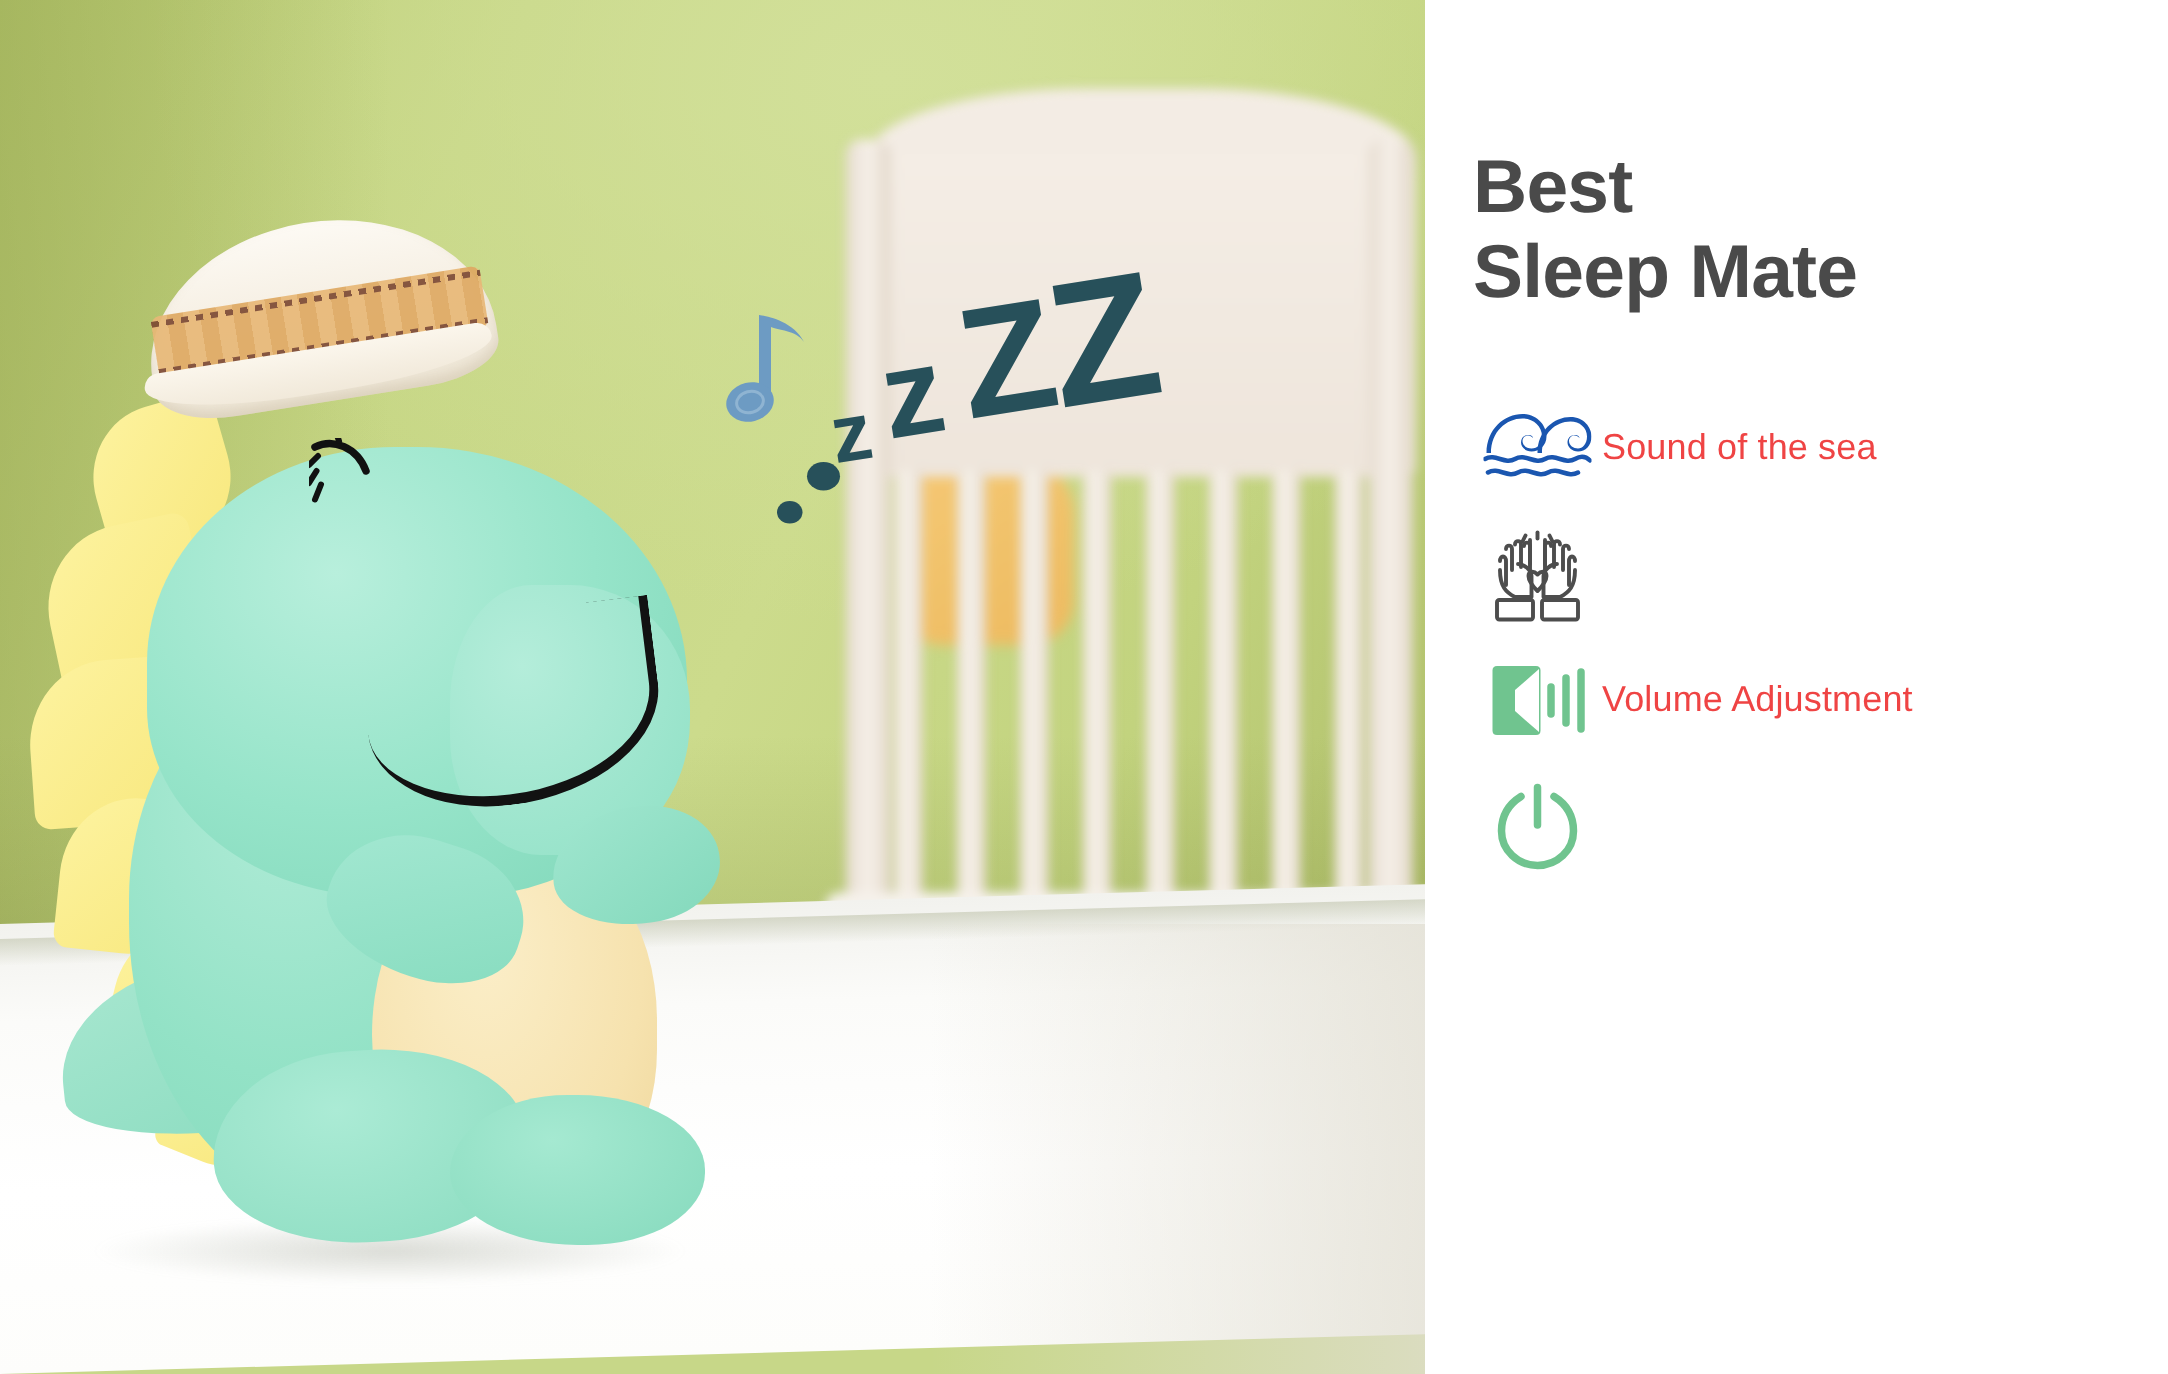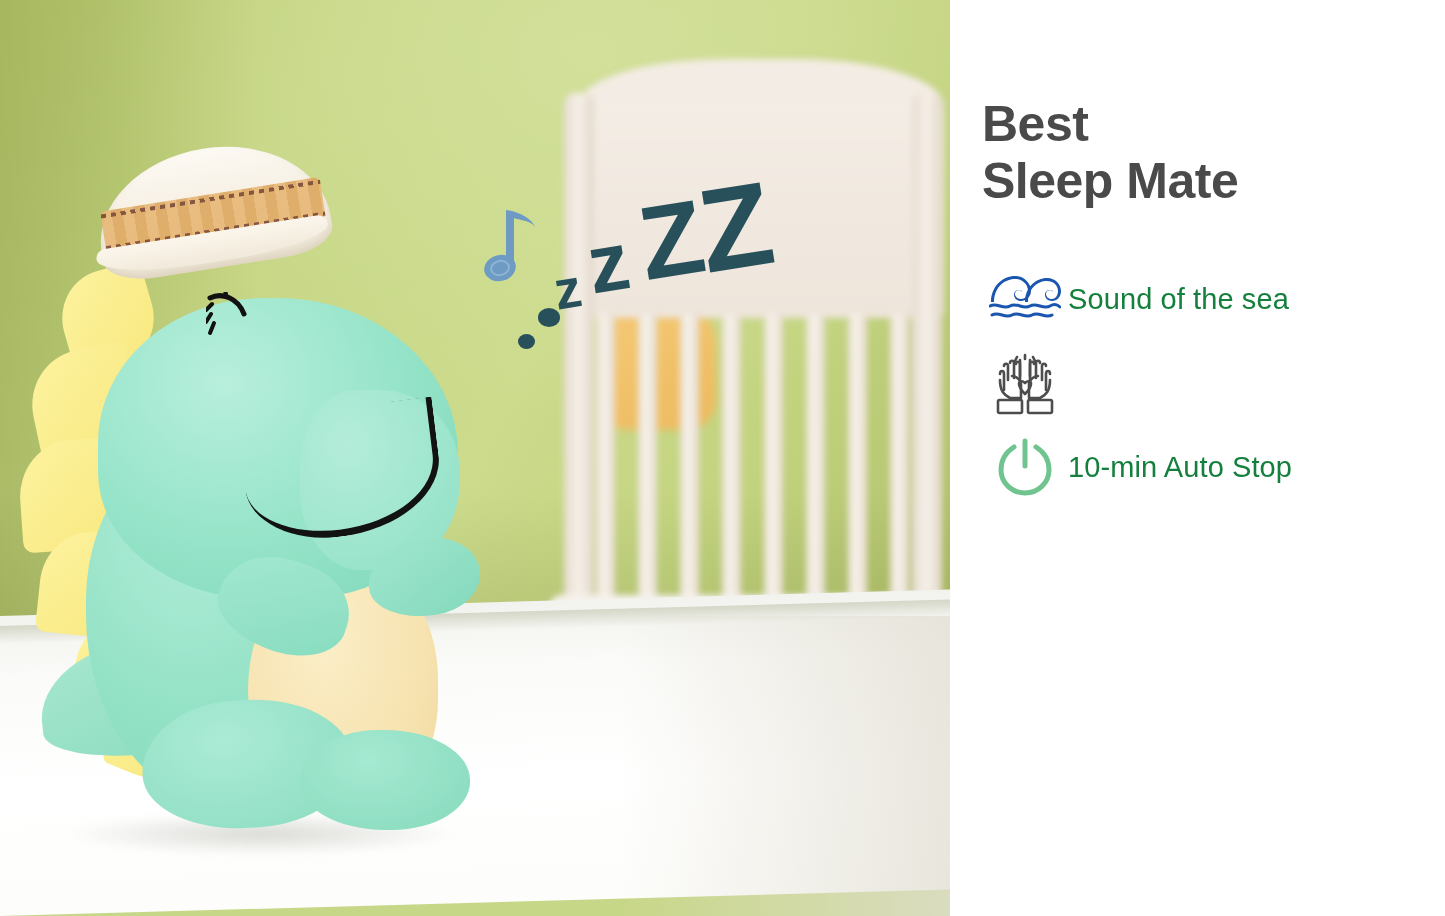--- a/index.html
+++ b/index.html
@@ -217,22 +217,22 @@
   .features { margin-top:48px; }
   .feature {
     display:flex; align-items:center;
     height:84px;
   }
   .feature-icon {
     width:86px; min-width:86px;
     display:flex; align-items:center; justify-content:center;
   }
   .feature-label {
-    color:#15803d;
-    font-size:29px;
+    color:#ef4444;
+    font-size:24px;
     font-weight:300;
     letter-spacing:.1px;
     white-space:nowrap;
   }
 </style>
 </head>
 <body>
 
 <div class="page">
 
@@ -362,26 +362,37 @@
               <path d="M60 24 C60 20 56 20 56 24 V40"></path>
               <path d="M60 30 C60 41 56 45 50 48 H39 V34 C39 30 44 26 48 26"></path>
               <path d="M35 44 C31 40 29 37 29 34 C29 31 32 30 35 33 C38 30 41 31 41 34 C41 37 39 40 35 44 Z"></path>
               <rect x="8" y="50" width="24" height="13" rx="1.5"></rect>
               <rect x="38" y="50" width="24" height="13" rx="1.5"></rect>
             </g>
           </svg>
         </span>
       </div>
 
+      <div class="feature">
+        <span class="feature-icon">
+          <svg width="66" height="54" viewBox="0 0 66 54">
+            <path d="M6 4 L32 4 C34 4 35 5 35 7 V47 C35 49 34 50 32 50 L6 50 C4 50 3 49 3 47 V7 C3 5 4 4 6 4 Z" fill="#70c48f"></path>
+            <path d="M34 6 L18 20 V34 L34 48 Z" fill="#ffffff"></path>
+            <path d="M42 18 V36" stroke="#70c48f" stroke-width="5" stroke-linecap="round"></path>
+            <path d="M52 12 V42" stroke="#70c48f" stroke-width="5" stroke-linecap="round"></path>
+            <path d="M62 8 V46" stroke="#70c48f" stroke-width="5" stroke-linecap="round"></path>
+          </svg>
+        </span>
+        <span class="feature-label">Volume Adjustment</span>
+      </div>
 
       <div class="feature">
         <span class="feature-icon">
           <svg width="62" height="62" viewBox="0 0 62 62">
             <path d="M20 11 C12 16 7 24 7 34 C7 47 18 57 31 57 C44 57 55 47 55 34 C55 24 50 16 42 11" stroke="#70c48f" stroke-width="5" fill="none" stroke-linecap="round"></path>
             <path d="M31 5 V30" stroke="#70c48f" stroke-width="5" fill="none" stroke-linecap="round"></path>
           </svg>
         </span>
-        <span class="feature-label">10-min Auto Stop</span>
       </div>
 
     </div>
   </div>
 </div>
 
 </body></html>

